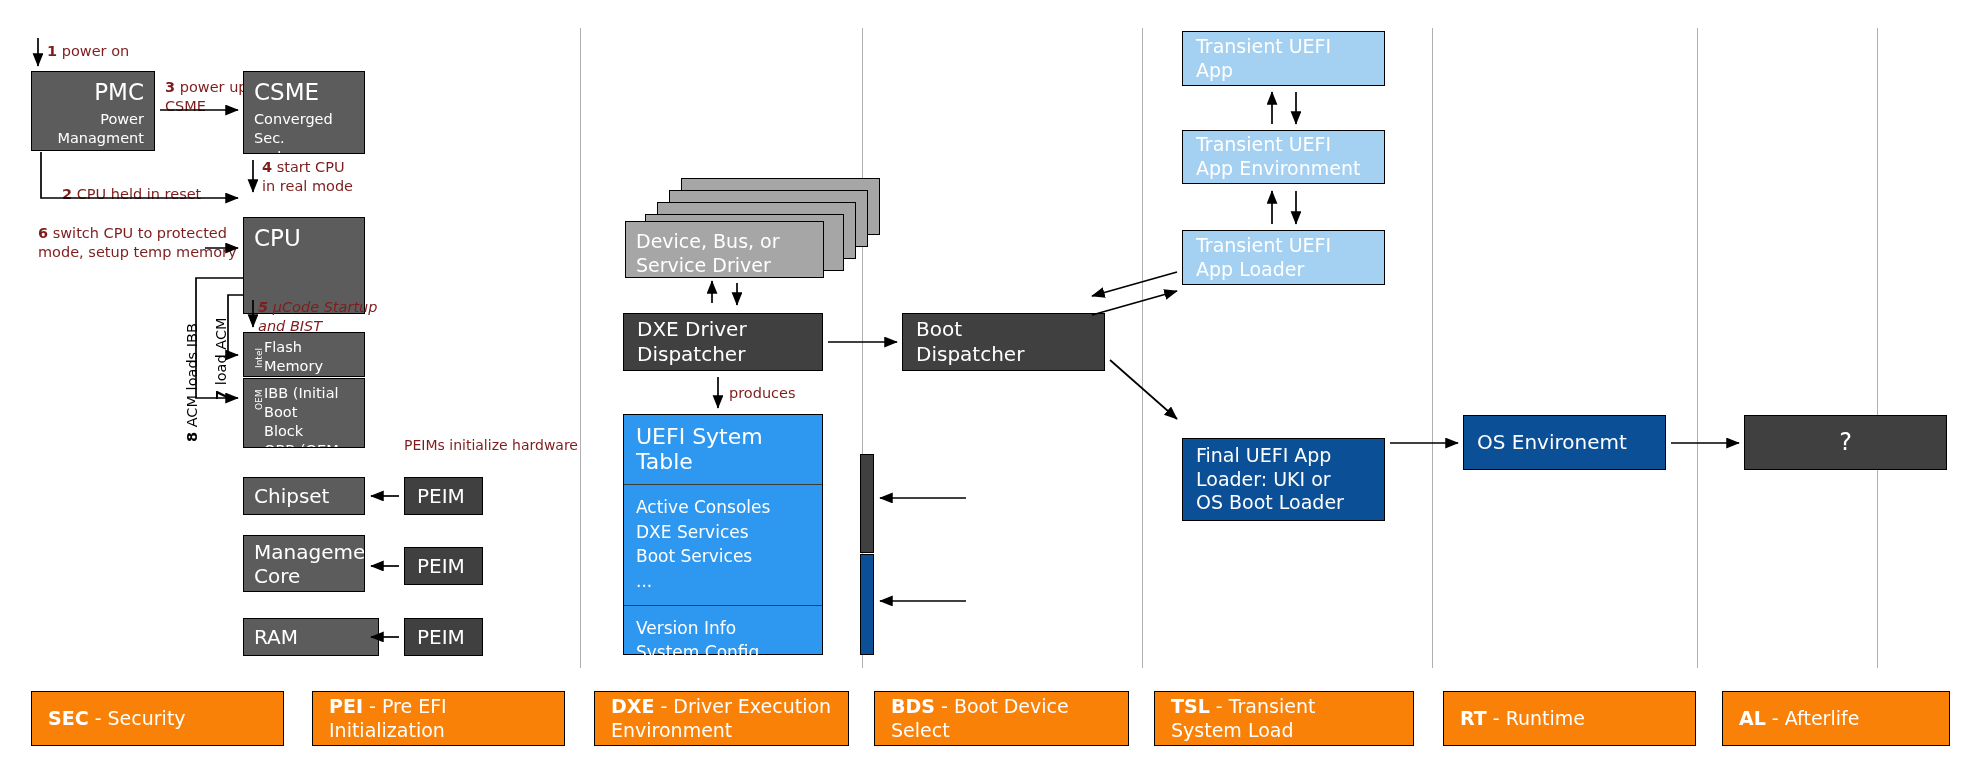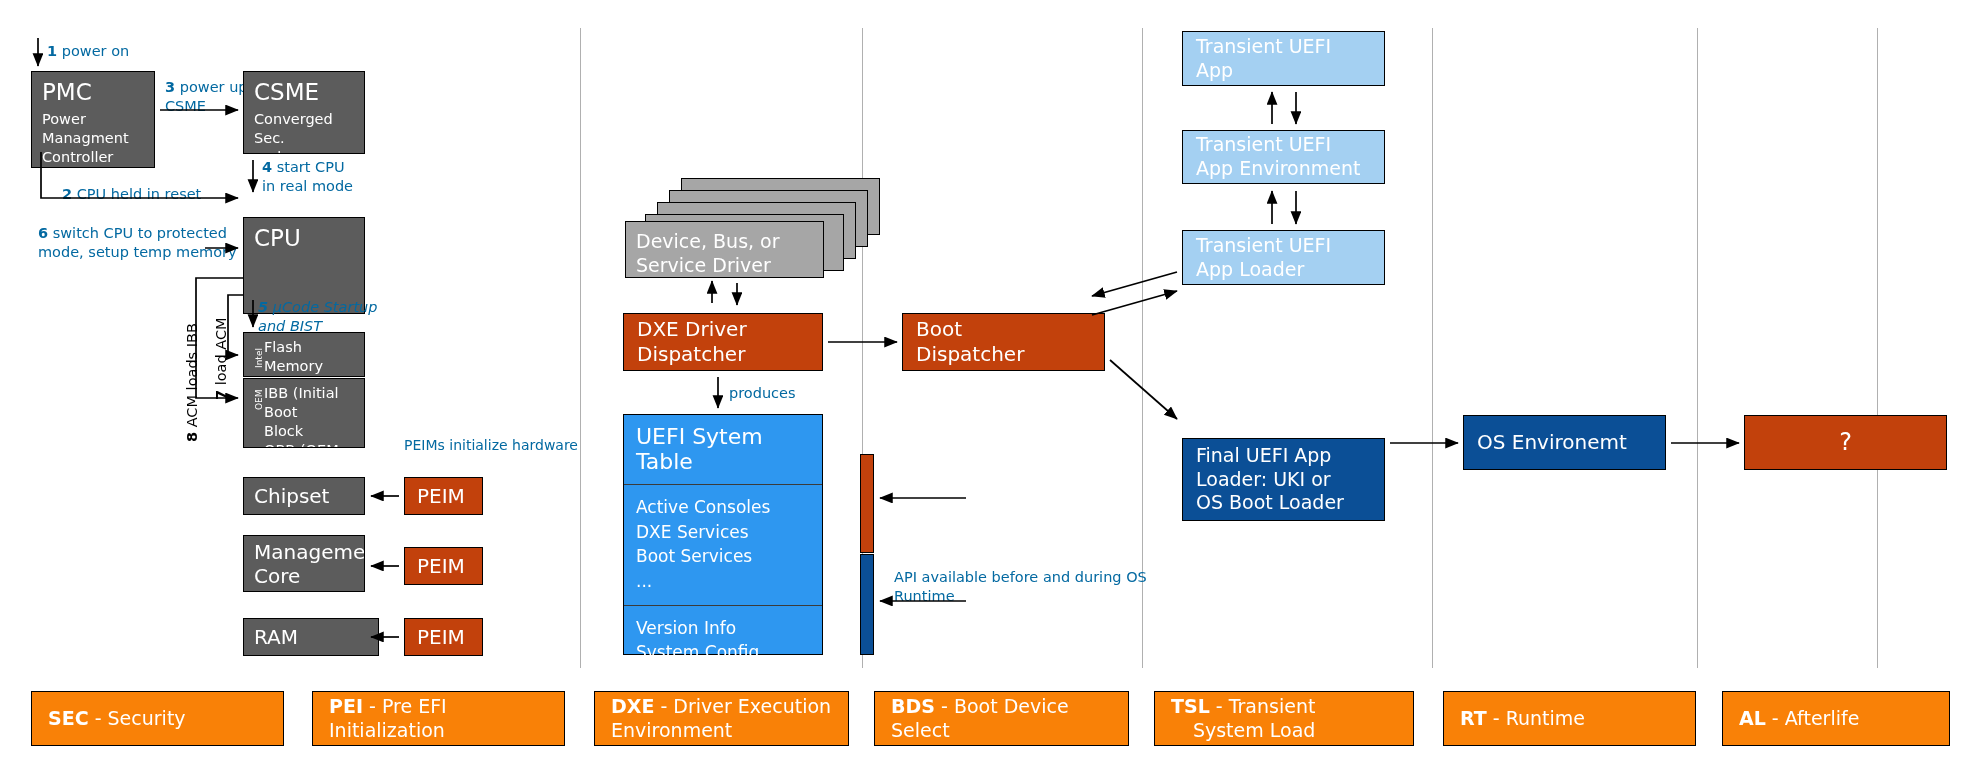--- a/index.html
+++ b/index.html
@@ -47,36 +47,36 @@
     line-height: 1.2;
     display: block;
   }
   .box .sub {
     font-size: 14.5px;
     line-height: 1.32;
     display: block;
     margin-top: 3px;
   }
   .gray  { background: #5c5c5c; }
-  .blue  { background: #c2410c; }
+  .blue  { background: #404040; }
   .lblue { background: #a4d0f2; }
   .dblue { background: #0b4f96; }
 
   .box.center-v {
     display: flex;
     flex-direction: column;
     justify-content: center;
   }
 
   
   .ann {
     position: absolute;
     font-size: 14.5px;
     line-height: 1.28;
-    color: #0369a1;
+    color: #7f1d1d;
     white-space: pre-line;
   }
   .ann b { font-weight: bold; }
   .ann-v {
     position: absolute;
     font-size: 14.5px;
     color: #000;
     transform-origin: 0 0;
     white-space: nowrap;
   }
@@ -154,21 +154,21 @@
 
   <div class="sep" style="left:580px;"></div>
   <div class="sep" style="left:862px;"></div>
   <div class="sep" style="left:1142px;"></div>
   <div class="sep" style="left:1432px;"></div>
   <div class="sep" style="left:1697px;"></div>
   <div class="sep" style="left:1877px;"></div>
 
   <div class="ann" style="left:47px; top:42px;"><b>1</b> <span>power on</span></div>
 
-  <div class="box gray" style="left:31px; top:71px; width:124px; height:97px;">
+  <div class="box gray" style="left:31px; top:71px; width:124px; height:80px;text-align:right;">
     <span class="hd">PMC</span>
     <span class="sub" style="white-space:pre-line;">Power
 Managment
 Controller</span>
   </div>
 
   <div class="ann" style="left:165px; top:78px;"><b>3</b> <span>power up
 CSME</span></div>
 
   <div class="box gray" style="left:243px; top:71px; width:122px; height:83px;">
@@ -274,22 +274,20 @@
       <div>Version Info</div>
       <div>System Config</div>
       <div>Runtime Services</div>
       <div>...</div>
     </div>
   </div>
 
   <div class="apibar blue" style="left:860px; top:454px; width:14px; height:99px;"></div>
   <div class="apibar dblue" style="left:860px; top:554px; width:14px; height:101px;"></div>
 
-  <div class="ann" style="left:894px; top:568px;">API available before and during OS
-Runtime</div>
 
   <div class="box blue center-v" style="left:902px; top:313px; width:203px; height:58px; padding:0 13px;">
     <span style="font-size:20px; line-height:1.25; white-space:pre-line;">Boot
 Dispatcher</span>
   </div>
 
   <div class="box lblue center-v" style="left:1182px; top:31px; width:203px; height:55px; padding:0 13px;">
     <span style="font-size:19px; line-height:1.25; white-space:pre-line;">Transient UEFI
 App</span>
   </div>
@@ -323,21 +321,21 @@
 Initialization</span></span>
   </div>
   <div class="phase" style="left:594px; width:255px;">
     <span><b>DXE</b> <span style="white-space:pre-line;">- Driver Execution
 Environment</span></span>
   </div>
   <div class="phase" style="left:874px; width:255px;">
     <span><b>BDS</b> <span style="white-space:pre-line;">- Boot Device
 Select</span></span>
   </div>
-  <div class="phase" style="left:1154px; width:260px;text-align:right;">
+  <div class="phase" style="left:1154px; width:260px;">
     <span><b>TSL</b> <span style="white-space:pre-line;">- Transient
 System Load</span></span>
   </div>
   <div class="phase" style="left:1443px; width:253px;">
     <span><b>RT</b> <span style="white-space:pre-line;">- Runtime</span></span>
   </div>
   <div class="phase" style="left:1722px; width:228px;">
     <span><b>AL</b> <span style="white-space:pre-line;">- Afterlife</span></span>
   </div>
 

